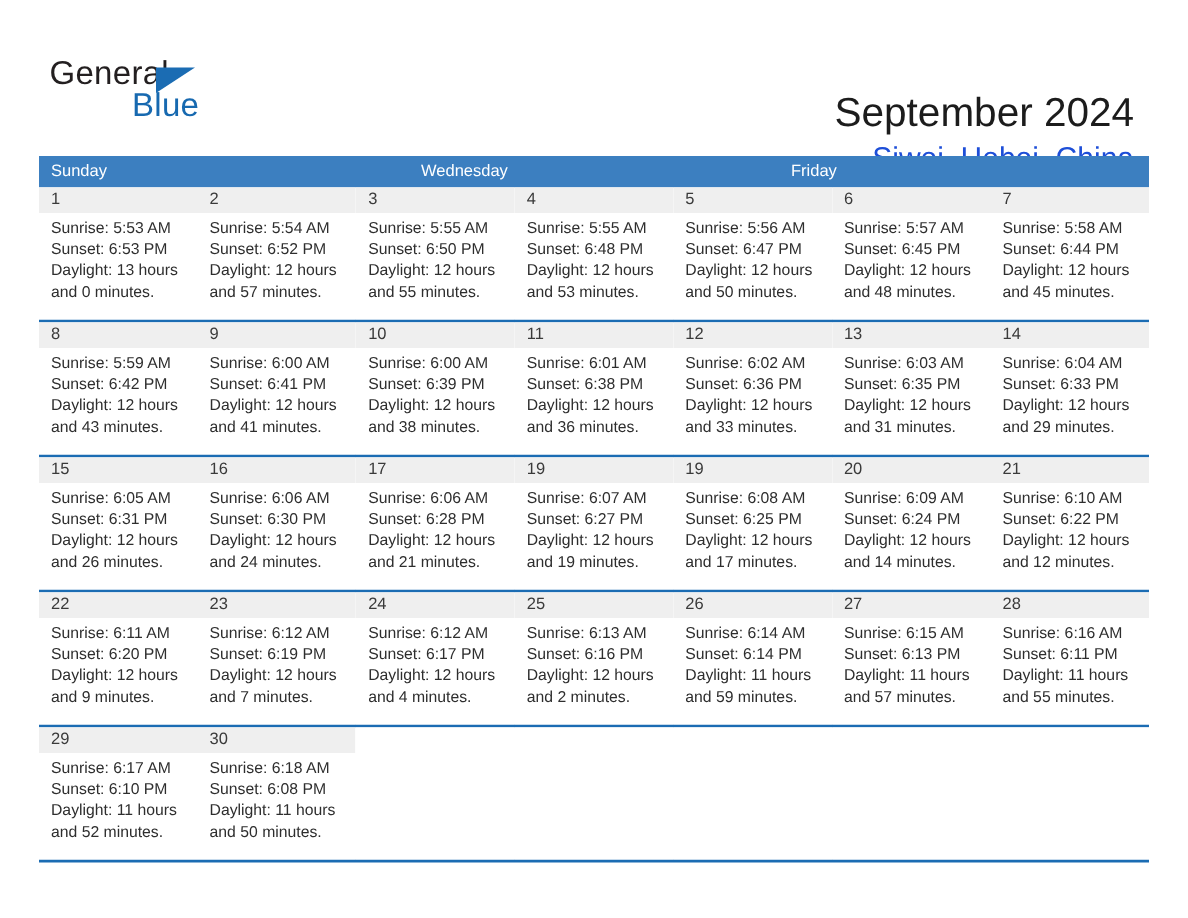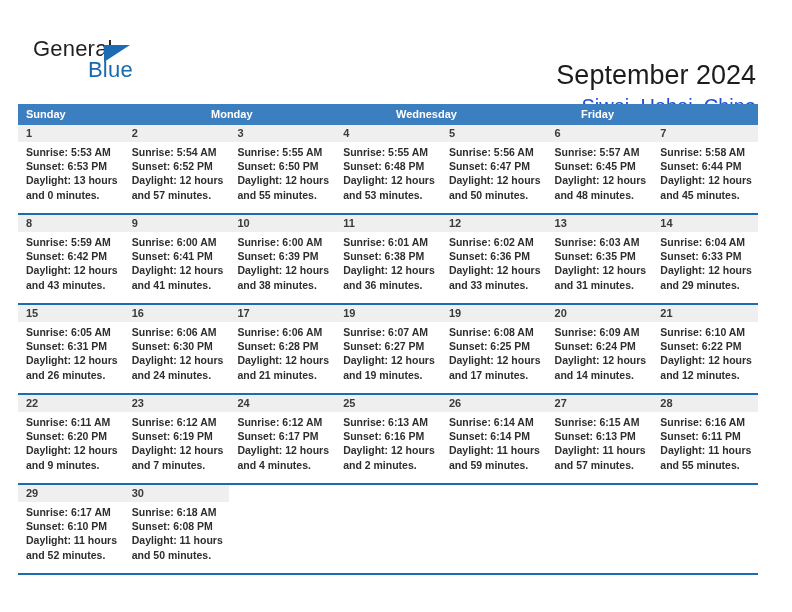--- a/index.html
+++ b/index.html
@@ -83,24 +83,23 @@
     font-size: 20px;
     color: #1d4ed8;
     line-height: 22px;
     margin-top: 3px;
     white-space: nowrap;
   }
 
   
   .calendar {
     position: absolute;
-    left: 18px;
+    left: 26px;
     top: 104px;
     width: 740px;
-    font-weight: bold;
   }
   .dow-row {
     display: flex;
     width: 740px;
     background: #3c7fc0;
   }
   .dow-cell {
     flex: 1 1 0;
     height: 21px;
     line-height: 21px;
@@ -171,21 +170,20 @@
       <div class="cal-title">September 2024</div>
       <div class="cal-subtitle">Siwei, Hebei, China</div>
     </div>
 
   </div>
 
   <div class="calendar">
 
     <div class="dow-row">
       <div class="dow-cell">Sunday</div>
-      <div class="dow-cell">Monday</div>
       <div class="dow-cell">Wednesday</div>
       <div class="dow-cell">Friday</div>
     </div>
 
     <div id="weeks-container">
         <div class="week-row first">
           <div class="day-cell">
             <div class="daynum-band">1</div>
             <div class="day-info">
               <div>Sunrise: 5:53 AM</div>

